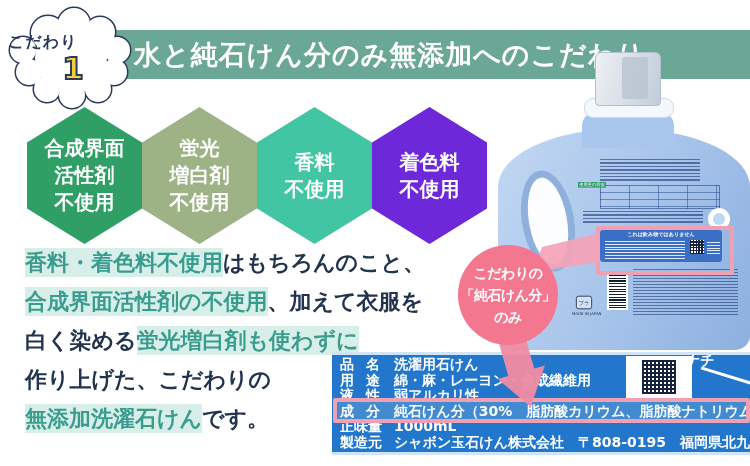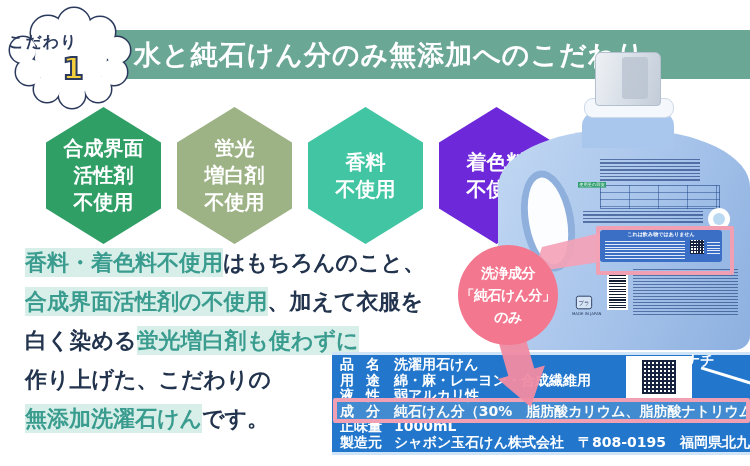--- a/index.html
+++ b/index.html
@@ -13,21 +13,21 @@
           letter-spacing:1px;white-space:nowrap;z-index:1;}
 
   
   .badge{left:8px;top:2px;width:130px;height:110px;z-index:3;}
   .badge-label{left:8px;top:32px;width:130px;text-align:left;color:var(--badge_navy,#2b3a5c);
                font-size:16px;font-weight:bold;letter-spacing:1px;z-index:4;}
   .badge-number{left:8px;top:50px;width:130px;text-align:center;color:var(--badge_yellow,#f5d03d);
                 font-size:31px;font-weight:bold;-webkit-text-stroke:2px var(--badge_navy,#2b3a5c);z-index:4;}
 
   
-  .hexrow{left:46px;top:107px;display:flex;z-index:1;gap:16px;}
+  .hexrow{left:27px;top:107px;display:flex;z-index:1;}
   .hex{width:115px;height:137px;clip-path:polygon(50% 0,100% 26%,100% 74%,50% 100%,0 74%,0 26%);
        color:#fff;font-size:20px;font-weight:bold;line-height:27px;display:flex;flex-direction:column;
        justify-content:center;align-items:center;text-align:center;}
 
   
   .para{left:25px;top:243px;width:445px;font-size:22px;font-weight:bold;line-height:39px;z-index:1;white-space:nowrap;}
   .seg-hl{color:var(--teal_text,#3a9c8f);background:var(--mint_bg,#d8efe9);padding:2px 0;margin-top:8px;}
   .seg-dark{color:var(--ink,#22334d);}
 
   
@@ -186,21 +186,21 @@
         </div>
       <div class="pla">プラ</div>
       <div class="madein">MADE IN JAPAN</div>
     </div>
   </div>
 
   <div class="abs bottle-highlight"></div>
 
   <div class="abs bubble">
     <div>
-        <div>洗浄成分</div>
+        <div>こだわりの</div>
         <div>「純石けん分」</div>
         <div>のみ</div>
       </div>
   </div>
 
   <svg class="abs overlay">
     <polygon points="542,247 600,233 600,262 534,272" fill="var(--connector_pink,#f4a3b7)" opacity="0.92"></polygon>
     <g transform="translate(494,326) rotate(-16)" fill="var(--arrow_pink,#f18ca4)" opacity="0.95">
       <rect x="0" y="0" width="27" height="54"></rect>
       <polygon points="-11,52 38,52 13,88"></polygon>

